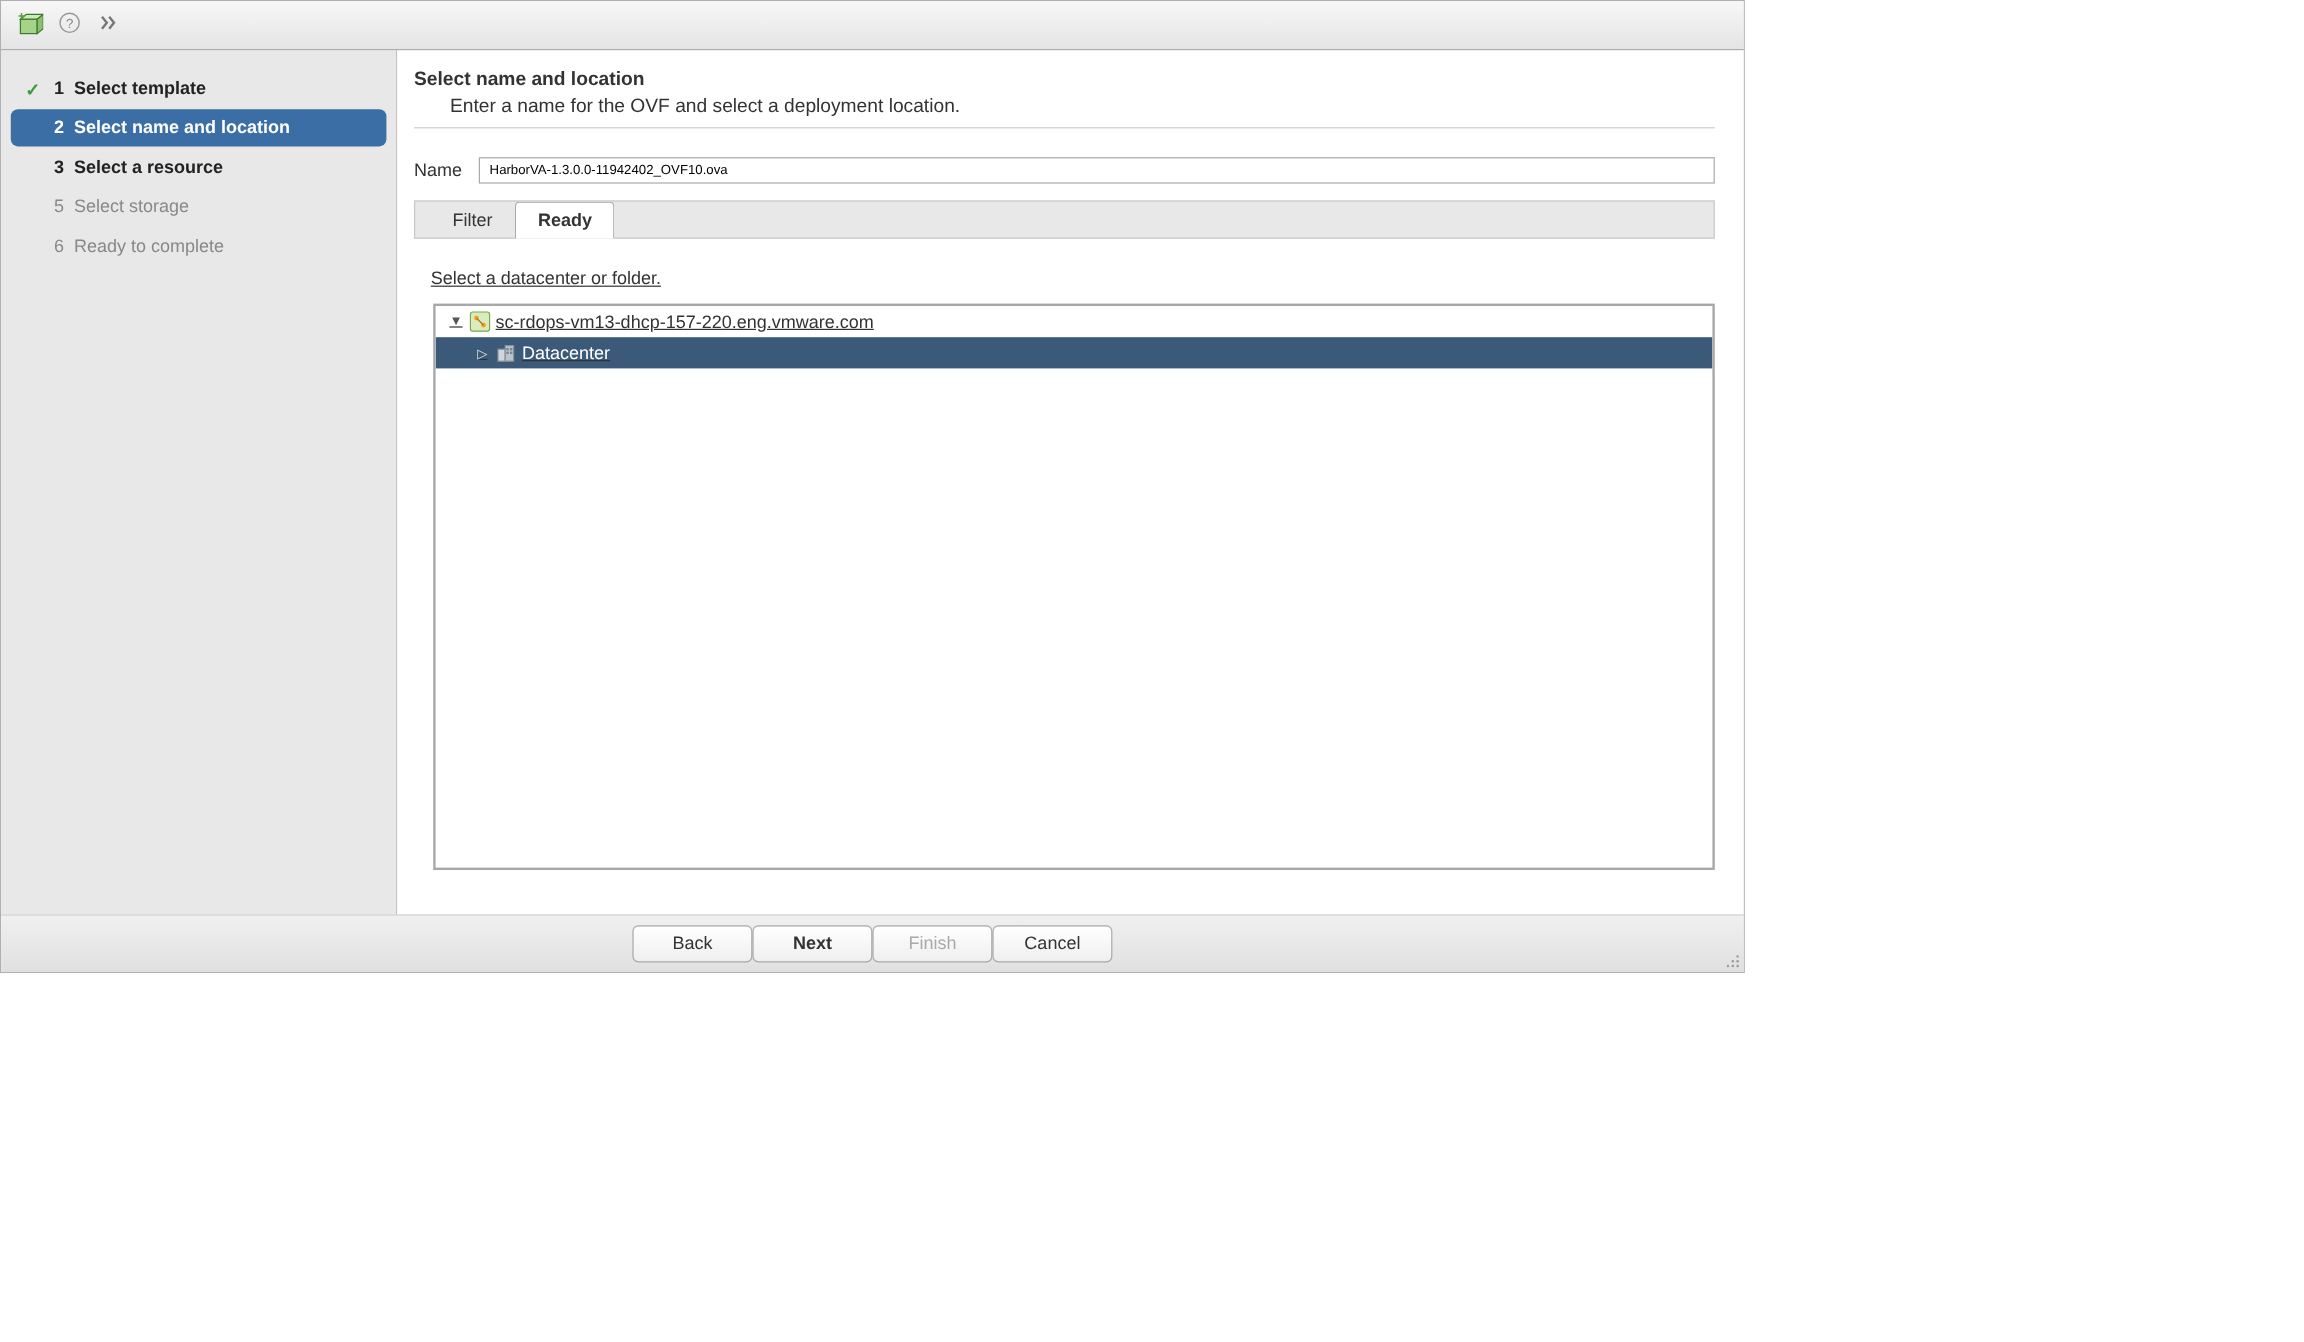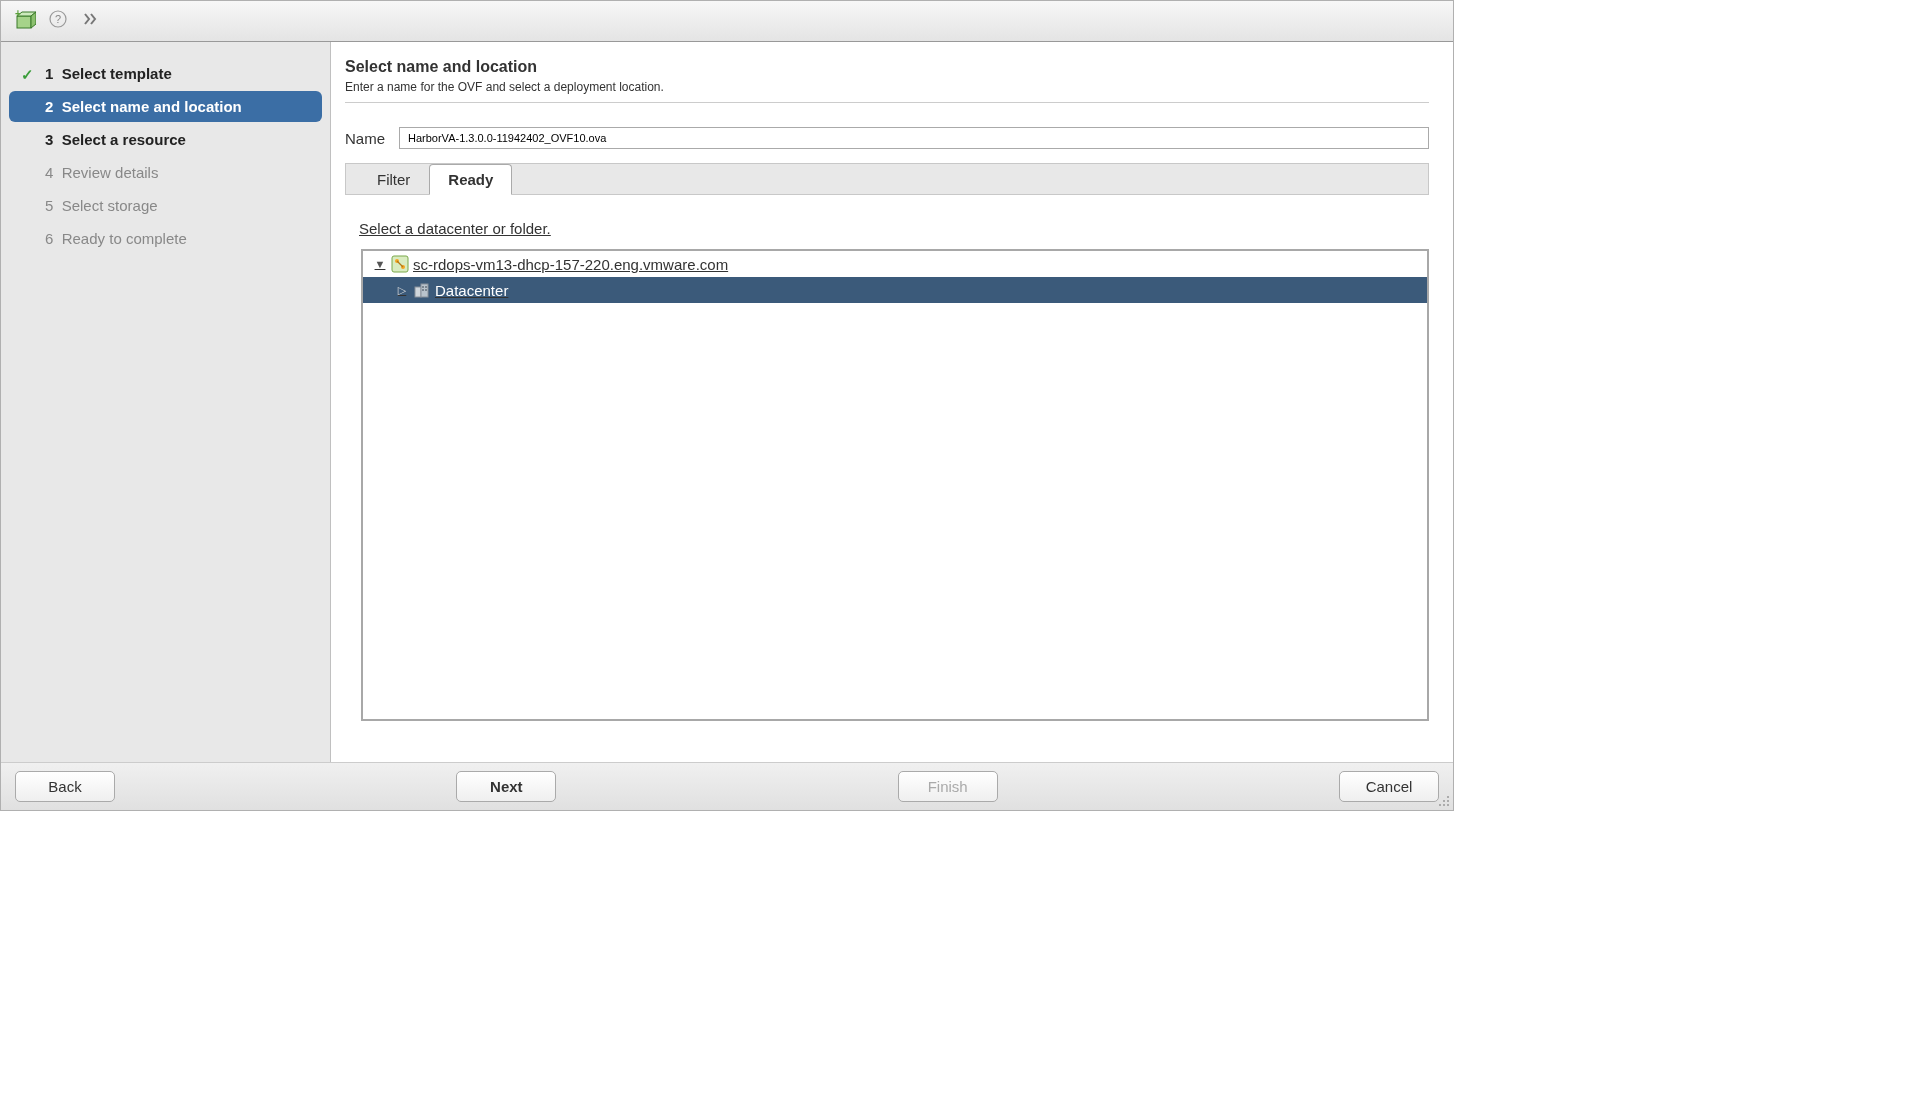--- a/index.html
+++ b/index.html
@@ -73,23 +73,24 @@
       padding: 16px 24px 16px 14px;
       background: #fff;
     }
     .section-title {
       font-size: 16px;
       font-weight: bold;
       color: #333;
       margin-bottom: 4px;
     }
     .section-desc {
-      font-size: 12px;
+      font-size: 16px;
       color: #333;
       margin-bottom: 8px;
+      margin-left: 30px;
     }
     hr.sep { border: none; border-top: 1px solid #ccc; margin: 8px 0 24px 0; }
     .name-row {
       display: flex;
       align-items: center;
       gap: 6px;
       margin-bottom: 14px;
     }
     .name-row label { font-size: 15px; min-width: 48px; }
     .name-row input {
@@ -160,21 +161,21 @@
     .tree-row.selected .tree-toggle { color: #ddd; }
     .indent-1 { padding-left: 32px; }
     .host-icon-svg, .dc-icon-svg {
       flex-shrink: 0;
     }
     .footer {
       background: linear-gradient(#f0f0f0, #e0e0e0);
       border-top: 1px solid #ccc;
       padding: 8px 14px;
       display: flex;
-      justify-content: space-between;
+      justify-content: center;
       position: relative;
     }
     .btn {
       min-width: 100px;
       padding: 6px 18px;
       font-size: 15px;
       border: 1px solid #aaa;
       border-radius: 5px;
       background: linear-gradient(#ffffff, #efefef);
       cursor: pointer;
@@ -224,24 +225,20 @@
         <span>1</span>&nbsp;
         <span>Select template</span>
       </div>
       <div class="step active">
         <span>2</span>&nbsp;
         <span>Select name and location</span>
       </div>
       <div class="step future-enabled">
         <span>3</span>&nbsp;
         <span>Select a resource</span>
-      </div>
-      <div class="step future-disabled">
-        <span>4</span>&nbsp;
-        <span>Review details</span>
       </div>
       <div class="step future-disabled">
         <span>5</span>&nbsp;
         <span>Select storage</span>
       </div>
       <div class="step future-disabled">
         <span>6</span>&nbsp;
         <span>Ready to complete</span>
       </div>
     </div>

